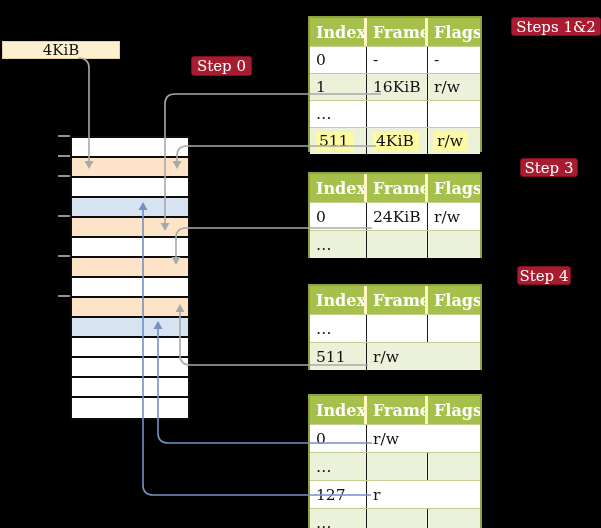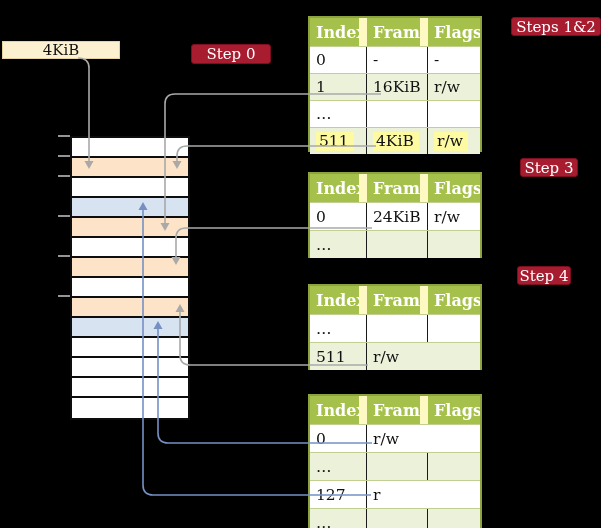--- a/index.html
+++ b/index.html
@@ -34,21 +34,21 @@
   .tick{position:absolute;height:2px;background:var(--tick);}
   
   .ptable{
     position:absolute;box-sizing:border-box;
     border:2px solid var(--table-border);background:#fff;
   }
   .pt-header{
     display:flex;background:var(--header-green);color:#fff;
     font-weight:bold;font-size:16px;
   }
-  .pt-header .cell{border-right:8px solid #fef9c3;}
+  .pt-header .cell{border-right:3px solid #fef9c3;}
   .pt-header .cell:last-child{border-right:none;}
   .pt-row{display:flex;font-size:15.5px;color:#111;border-top:1.5px solid var(--row-sep);}
   .pt-row .cell{border-right:1.5px solid var(--cell-sep);}
   .pt-row .cell:last-child{border-right:none;}
   .cell{
     box-sizing:border-box;display:flex;align-items:center;
     padding-left:6px;overflow:hidden;white-space:nowrap;
   }
   .row-shaded{background:var(--row-green);}
   .hl{background:var(--yellow);padding:0 5px 1px 3px;}
@@ -56,21 +56,21 @@
   #overlay{position:absolute;left:0;top:0;pointer-events:none;}
 </style>
 </head>
 <body>
 
 <div id="canvas" style="--bg: #000000; --crimson: #a81c30; --crimson-border: #7c0e1f; --cream: #fbf0d0; --cream-border: #e4d3a0; --header-green: #a6c14b; --row-green: #ecf1da; --row-sep: #c2cf92; --cell-sep: #1a1a1a; --table-border: #8da33e; --yellow: #fdfaa2; --frame-orange: #fde3c8; --frame-blue: #d7e3f1; --frame-white: #ffffff; --frame-border: #0d0d0d; --gray-line: #a9a9a9; --blue-line: #7591c3; --tick: #949494;">
   <div class="legend-box" id="legend" style="left: 2px; top: 41px; width: 118px; height: 18px;">
     <span>4KiB</span>
   </div>
   <div id="labels">
-      <div class="step-label" style="left: 191px; top: 44px; width: 80px; height: 20px;">Step 0</div>
+      <div class="step-label" style="left: 191px; top: 56px; width: 61px; height: 20px;">Step 0</div>
       <div class="step-label" style="left: 511px; top: 17px; width: 90px; height: 19px;">Steps 1&amp;2</div>
       <div class="step-label" style="left: 520px; top: 158px; width: 58px; height: 19px;">Step 3</div>
       <div class="step-label" style="left: 517px; top: 266px; width: 54px; height: 19px;">Step 4</div>
     </div>
   <div class="memcol" id="memcol" style="left: 70px; top: 136px; width: 120px; height: 284px;">
       <div class="mem-row mem-white" style="height: 20px;"></div>
       <div class="mem-row mem-orange" style="height: 20px;"></div>
       <div class="mem-row mem-white" style="height: 20px;"></div>
       <div class="mem-row mem-blue" style="height: 20px;"></div>
       <div class="mem-row mem-orange" style="height: 20px;"></div>

